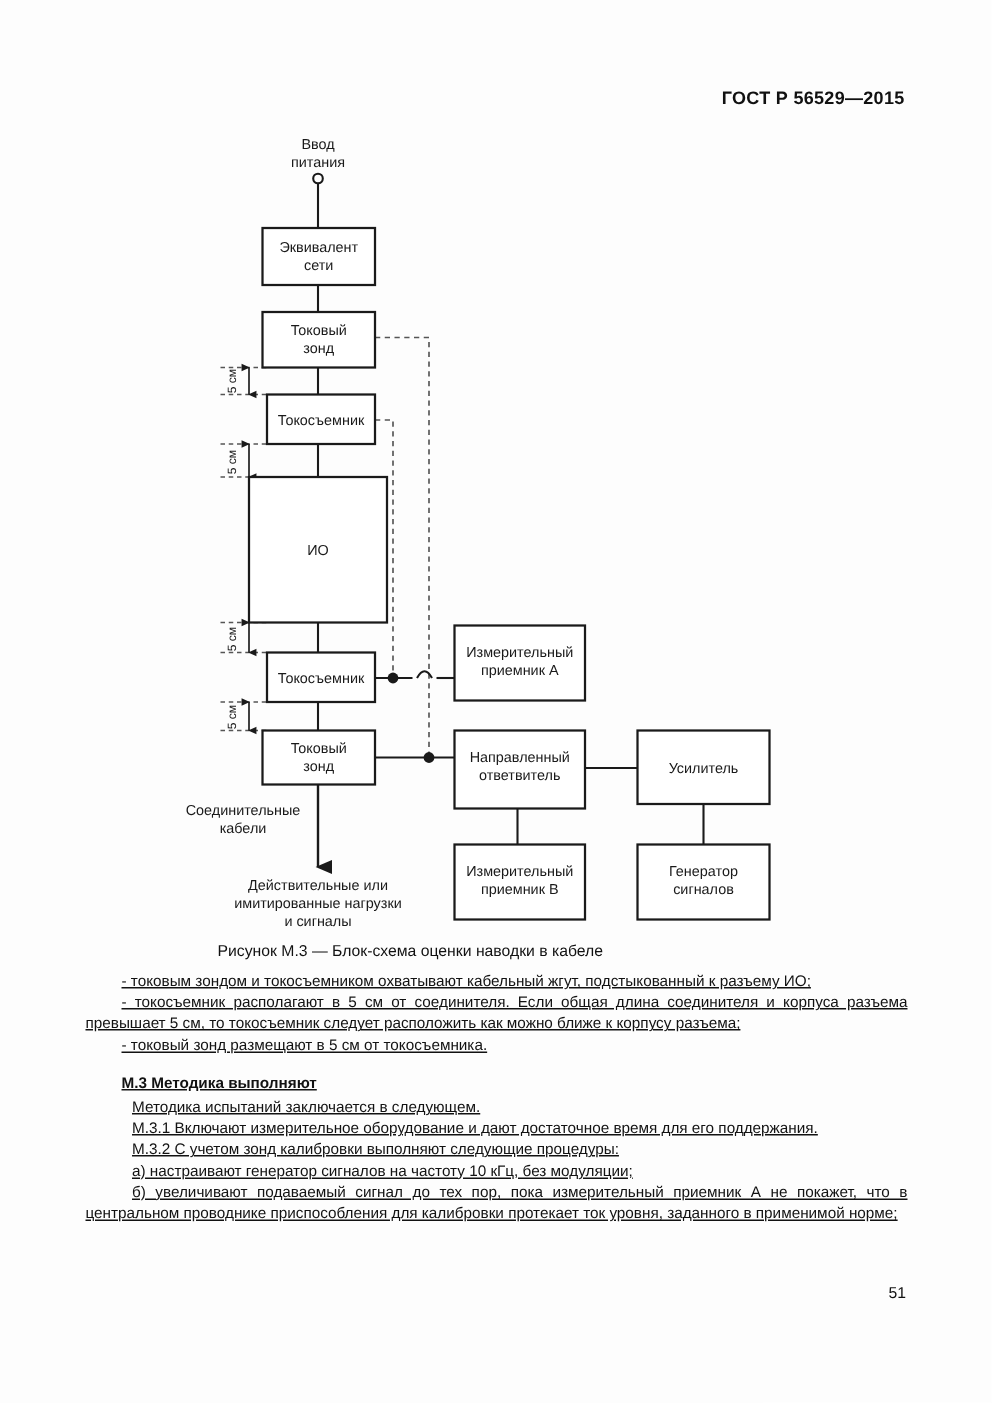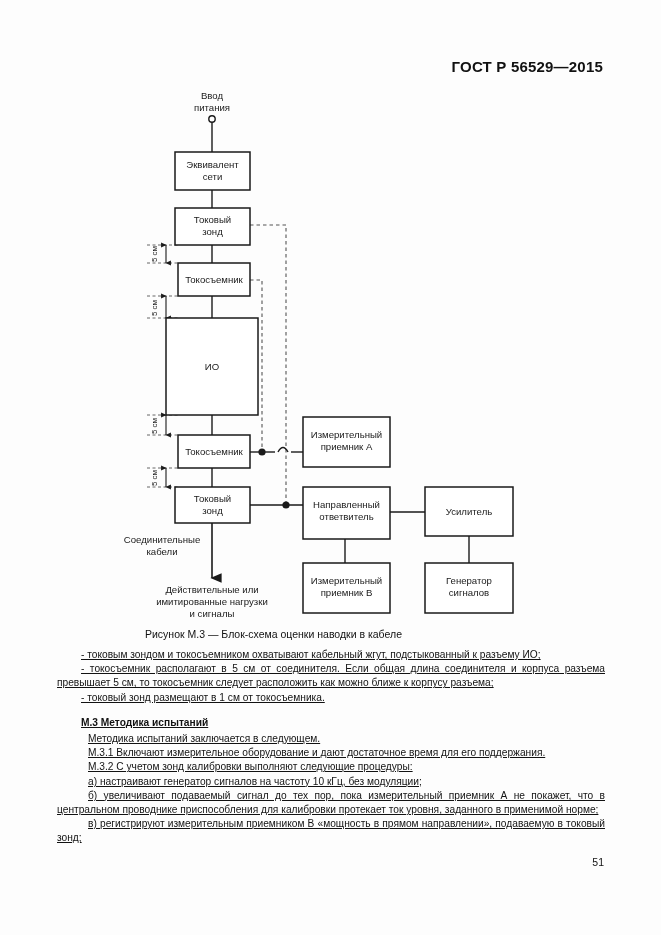--- a/index.html
+++ b/index.html
@@ -20,21 +20,21 @@
     position: absolute;
     inset: 0;
     background: #fdfdfd;
   }
 
   
   .doc-header {
     position: absolute;
     top: 58px;
     right: 58px;
-    font-size: 15px;
+    font-size: 12px;
     font-weight: bold;
     letter-spacing: 0.2px;
     color: #111;
   }
 
   
   .figure {
     position: absolute;
     left: 0;
     top: 0;
@@ -262,26 +262,25 @@
       <text class="an-label" x="212" y="605">имитированные нагрузки</text>
       <text class="an-label" x="212" y="617">и сигналы</text>
     </svg>
   </div>
 
   <div class="fig-caption">Рисунок М.3 — Блок-схема оценки наводки в кабеле</div>
 
   <div class="body-text">
     <p class="indent">-  токовым зондом и токосъемником охватывают кабельный жгут, подстыкованный к разъему ИО;</p>
     <p class="indent">-  токосъемник располагают в 5 см от соединителя. Если общая длина соединителя и корпуса разъема превышает 5 см, то токосъемник следует расположить как можно ближе к корпусу разъема;</p>
-    <p class="indent">-  токовый зонд размещают в 1 см от токосъемника.</p>
-
-    <p class="sec-head">М.3 Методика испытаний</p>
+    <p class="indent">-  токовый зонд размещают в 5 см от токосъемника.</p>
+
+    <p class="sec-head">М.3 Методика выполняют</p>
     <p class="indent2">Методика испытаний заключается в следующем.</p>
     <p class="indent2">М.3.1 Включают измерительное оборудование и дают достаточное время для его поддержания.</p>
     <p class="indent2">М.3.2 С учетом зонд калибровки выполняют следующие процедуры:</p>
     <p class="indent2">а) настраивают генератор сигналов на частоту 10 кГц, без модуляции;</p>
     <p class="indent2">б) увеличивают подаваемый сигнал до тех пор, пока измерительный приемник А не покажет, что в центральном проводнике приспособления для калибровки протекает ток уровня, заданного в применимой норме;</p>
-    <p class="indent2">в) регистрируют измерительным приемником В «мощность в прямом направлении», подаваемую в токовый зонд;</p>
   </div>
 
   <div class="page-number">51</div>
 
 </div>
 
 </body></html>

